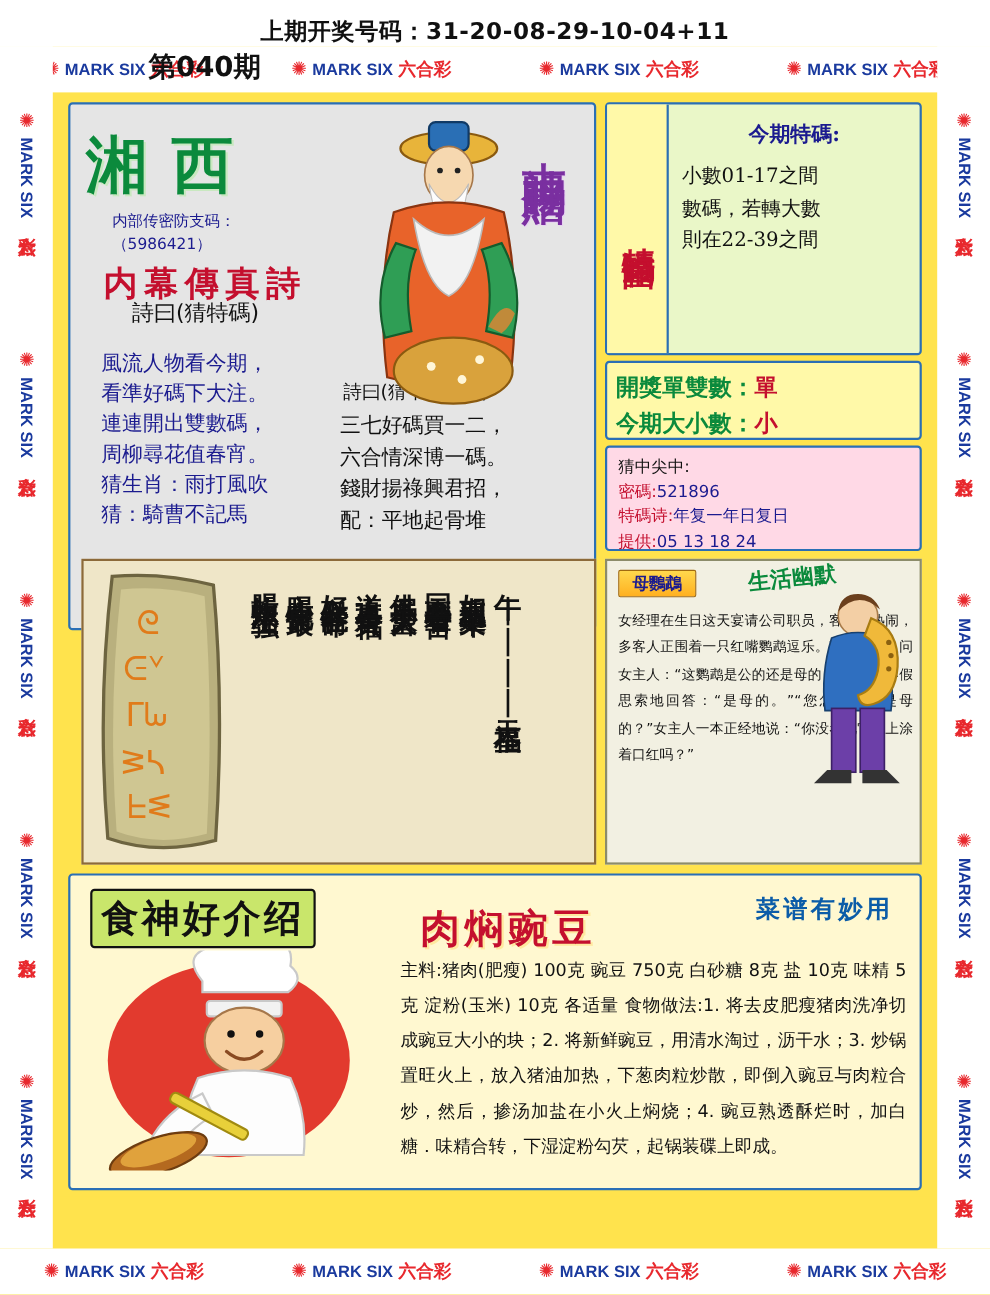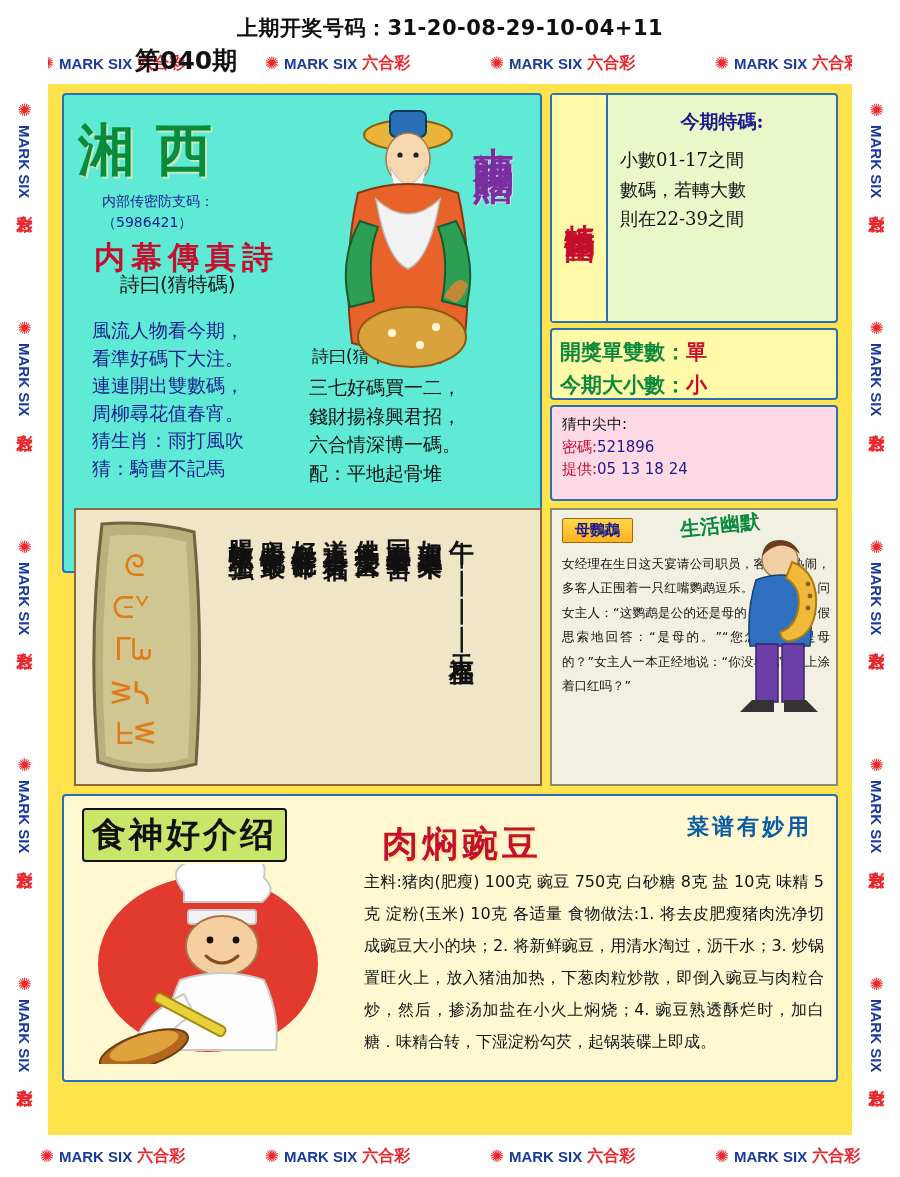--- a/index.html
+++ b/index.html
@@ -67,21 +67,21 @@
   
   .content {
     position: absolute; top: 88px; left: 52px;
     width: 796px; height: 1000px;
     background: #ffe34d;
   }
 
   
   .panel-main {
     position: absolute; top: 5px; left: 10px; width: 480px; height: 480px;
-    background: #5eead4;
+    background: #e5e5e5;
     border: 2px solid #2a6fb5;
     border-radius: 4px;
     overflow: hidden;
   }
   .title-xiangxi {
     position: absolute; top: 18px; left: 14px;
     font-size: 56px; font-weight: bold; color: #0b8a3c;
     letter-spacing: 22px;
     font-family: "DejaVu Serif", serif;
     text-shadow: 2px 2px 0 #c9e8c0;
@@ -389,22 +389,22 @@
           <div>看準好碼下大注。</div>
           <div>連連開出雙數碼，</div>
           <div>周柳尋花值春宵。</div>
           <div>猜生肖：雨打風吹</div>
           <div>猜：騎曹不記馬</div>
         </div>
 
       <div class="shiyue-2">詩曰(猜平、連碼)</div>
       <div class="poem-right" id="poem-right">
           <div>三七好碼買一二，</div>
+          <div>六合情深博一碼。</div>
           <div>錢財揚祿興君招，</div>
-          <div>六合情深博一碼。</div>
           <div>配：平地起骨堆</div>
         </div>
 
       <div class="jishen">吉神賜贈</div>
 
       <svg class="deity" viewBox="0 0 180 290">
         <ellipse cx="92" cy="34" rx="44" ry="15" fill="#e8b43a" stroke="#8a5a10" stroke-width="2"></ellipse>
         <rect x="74" y="10" width="36" height="26" rx="6" fill="#2a6fb5" stroke="#103a66" stroke-width="2"></rect>
         <ellipse cx="92" cy="58" rx="22" ry="26" fill="#f6d8b0" stroke="#a6774a" stroke-width="1.5"></ellipse>
         <path d="M74 66 q18 34 36 0 q-6 40 -18 40 q-12 0 -18 -40z" fill="#fdfdfd" stroke="#bbb" stroke-width="1"></path>
@@ -440,20 +440,23 @@
       </div>
       <div class="row">
         <span>今期大小數：</span><b>小</b>
       </div>
     </div>
 
     <div class="panel-pink">
       <div class="ln">猜中尖中:</div>
       <div class="ln">
         <span class="k">密碼:</span><span class="v">521896</span>
+      </div>
+      <div class="ln">
+        <span class="k">特碼诗:</span><span class="v">年复一年日复日</span>
       </div>
       <div class="ln">
         <span class="k">提供:</span><span class="v">05 13 18 24</span>
       </div>
     </div>
 
     <div class="panel-stone">
       <svg class="stone-rock" viewBox="0 0 130 258">
         <path d="M18 6 q46 -4 92 8 q10 110 2 232 q-52 14 -98 -2 q-10 -120 4 -238z" fill="#b9b07e" stroke="#6d6440" stroke-width="3"></path>
         <path d="M26 18 q38 -4 76 6 q8 104 2 216 q-44 12 -82 -2 q-8 -112 4 -220z" fill="#cfc692" stroke="none"></path>

